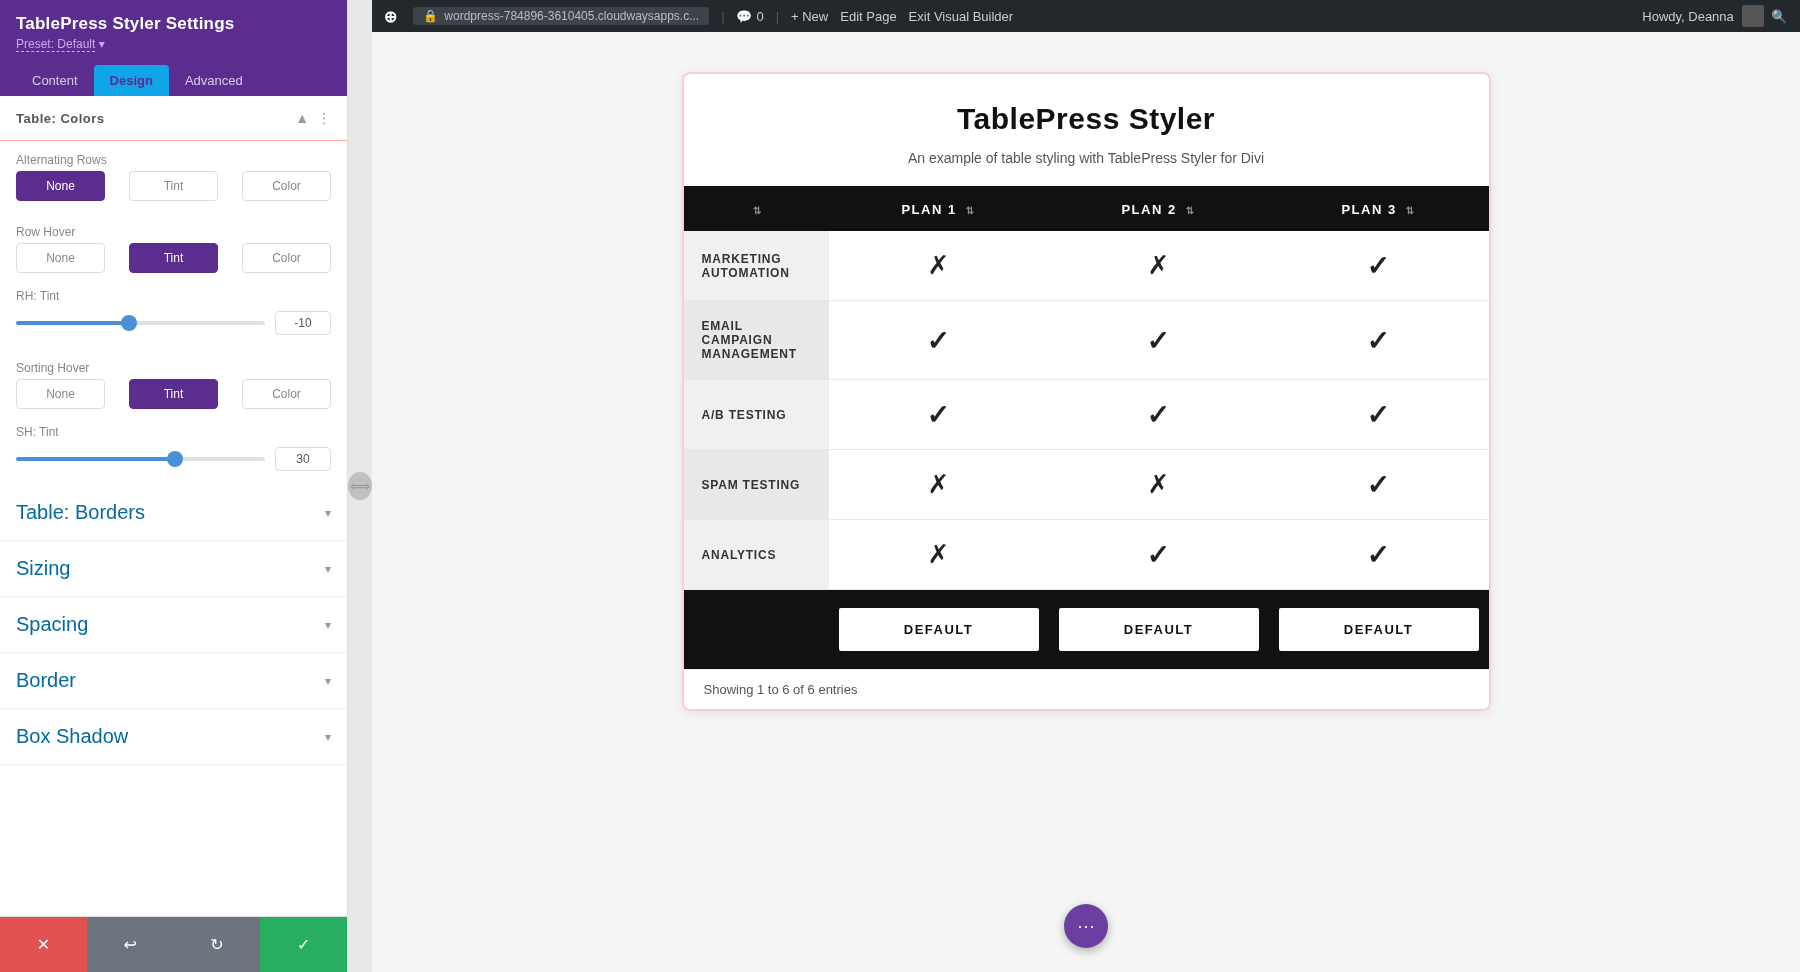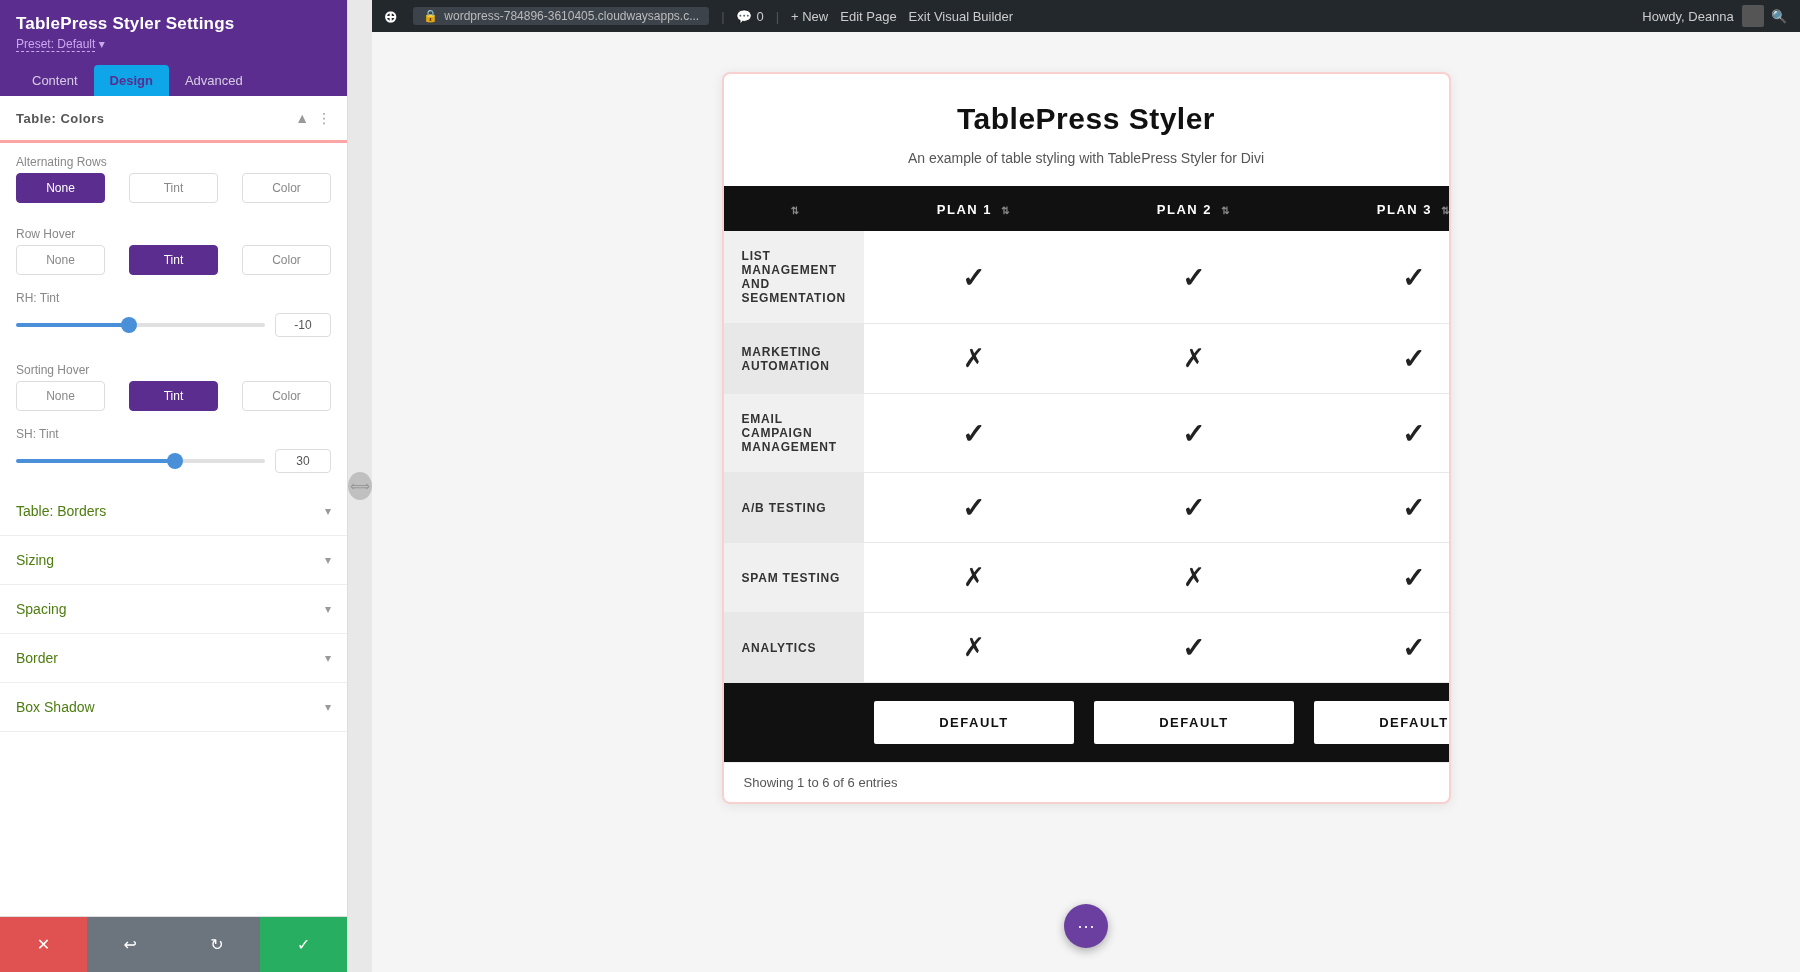--- a/index.html
+++ b/index.html
@@ -58,21 +58,21 @@
       overflow-y: auto;
       padding: 0;
     }
 
     
     .section-header {
       display: flex;
       align-items: center;
       justify-content: space-between;
       padding: 14px 16px;
-      border-bottom: 3px solid #fca5a5;
+      border-bottom: 1px solid #fca5a5;
     }
     .section-title {
       font-size: 13px;
       font-weight: 700;
       color: #555;
       letter-spacing: 0.5px;
     }
     .section-controls {
       display: flex;
       gap: 8px;
@@ -141,22 +141,22 @@
       border-bottom: 1px solid #eee;
     }
     .collapsible-header {
       display: flex;
       align-items: center;
       justify-content: space-between;
       padding: 16px 16px;
       cursor: pointer;
     }
     .collapsible-title {
-      font-size: 14px;
-      color: #4d7c0f;
+      font-size: 20px;
+      color: #0369a1;
     }
     .chevron {
       color: #999;
       font-size: 12px;
     }
 
     
     .bottom-toolbar {
       display: flex;
       height: 56px;
@@ -253,21 +253,21 @@
       align-items: flex-start;
       justify-content: center;
       padding: 40px 20px;
       position: relative;
     }
 
     .table-container {
       background: #fff;
       border-radius: 8px;
       border: 2px solid #f8d0d0;
-      width: 729px;
+      width: 809px;
       overflow: hidden;
       box-shadow: 0 2px 12px rgba(0,0,0,0.08);
     }
 
     .table-title-area {
       padding: 28px 20px 20px;
       text-align: center;
       border-bottom: 2px solid #111;
     }
     .table-main-title {
@@ -555,26 +555,20 @@
               <span class="sort-icon">⇅</span>
             </th>
             <th>
               <span>PLAN 3</span>
               <span class="sort-icon">⇅</span>
             </th>
           </tr>
         </thead>
         <tbody>
           <tr>
-            <td>LIST MANAGEMENT AND SEGMENTATION</td>
-            <td><span class="check">✓</span></td>
-            <td><span class="check">✓</span></td>
-            <td><span class="check">✓</span></td>
-          </tr>
-          <tr>
             <td>MARKETING AUTOMATION</td>
             <td><span class="cross">✗</span></td>
             <td><span class="cross">✗</span></td>
             <td><span class="check">✓</span></td>
           </tr>
           <tr>
             <td>EMAIL CAMPAIGN MANAGEMENT</td>
             <td><span class="check">✓</span></td>
             <td><span class="check">✓</span></td>
             <td><span class="check">✓</span></td>

